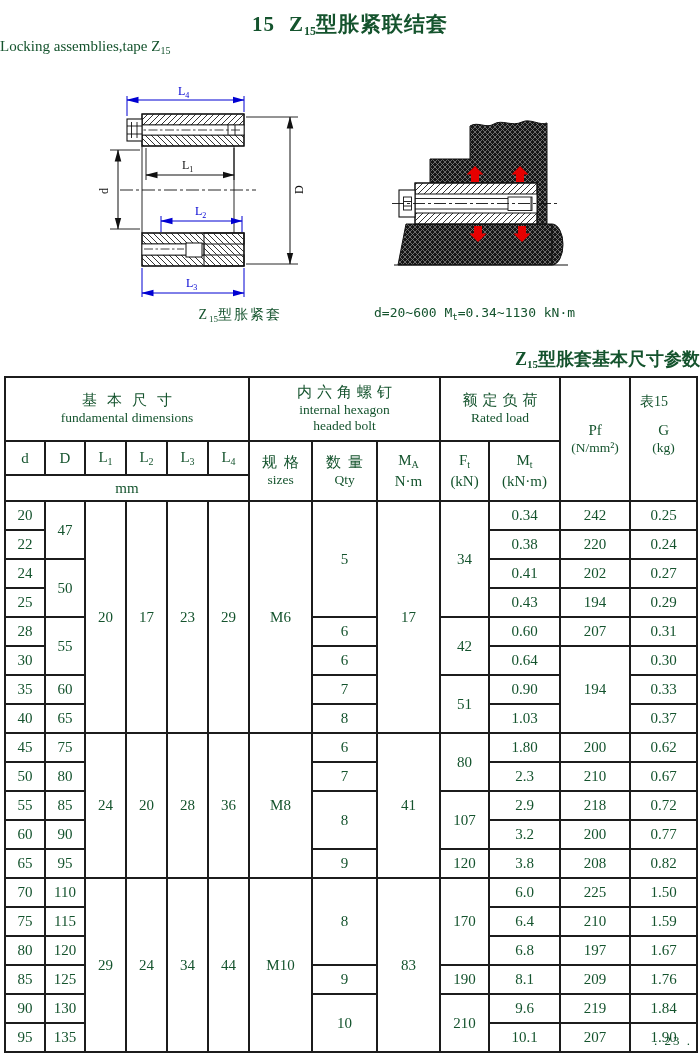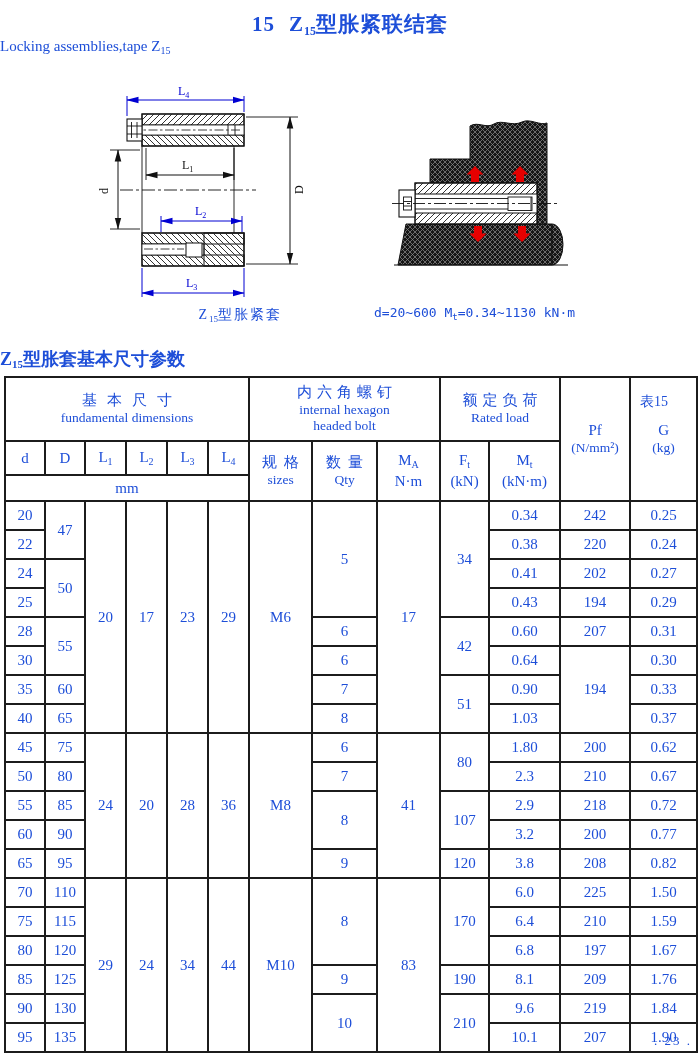--- a/index.html
+++ b/index.html
@@ -1,17 +1,17 @@
 <!DOCTYPE html>
 <html><head>
 <meta charset="utf-8">
 <style>
   html,body{margin:0;padding:0;background:#888;}
   #page{position:relative;width:700px;height:1059px;background:#ffffff;margin:0 auto;
-        font-family:"Liberation Serif","DejaVu Serif",serif;color:#1d4ed8;overflow:hidden;}
+        font-family:"Liberation Serif","DejaVu Serif",serif;color:#14532d;overflow:hidden;}
   
   #title{position:absolute;top:10px;left:0;width:100%;text-align:center;
          font-size:21px;font-weight:bold;letter-spacing:1px;}
   #title .no{margin-right:14px;}
   .subscr{font-size:12px;vertical-align:-4px;letter-spacing:0;}
   #subtitle{position:absolute;top:38px;left:0;width:100%;text-align:left;font-size:15px;}
   #subtitle .subscr{font-size:10px;vertical-align:-3px;}
   
   #fig-left{position:absolute;left:82px;top:84px;}
   #fig-right{position:absolute;left:390px;top:102px;}
@@ -20,21 +20,21 @@
   #fig-caption .subscr{font-size:9px;vertical-align:-3px;letter-spacing:0;}
   #fig-note{position:absolute;left:374px;top:305px;font-family:"DejaVu Sans Mono",monospace;
             font-size:13px;}
   #fig-note .subscr{font-size:9px;vertical-align:-3px;}
   svg text{font-family:"Liberation Serif","DejaVu Serif",serif;font-size:12px;fill:#111;}
   svg .svgsub{font-size:8px;}
   svg text.blu, svg tspan.blu{fill:#0000d2;}
   .thin{stroke:#111;stroke-width:0.9;}
   .blustroke{stroke:#0000d2;stroke-width:1;}
   
-  #tbl-title{position:absolute;top:347px;left:0;width:100%;text-align:left;
+  #tbl-title{position:absolute;top:347px;left:0;width:100%;text-align:right;
              font-size:18px;font-weight:bold;}
   #tbl-title .subscr{font-size:11px;vertical-align:-3px;}
   #tbl-no{position:absolute;top:351px;right:32px;font-size:14px;margin-top:42px;}
   #dimtable{position:absolute;left:4px;top:376px;width:692px;border-collapse:collapse;
             table-layout:fixed;}
   #dimtable th,#dimtable td{border:2px solid #1c1c1c;text-align:center;vertical-align:middle;
             font-weight:normal;padding:0;font-size:15px;line-height:1.25;}
   #dimtable tr.h1 th{height:62px;}
   #dimtable tr.h2 th{height:32px;}
   #dimtable tr.h3 th{height:24px;}

